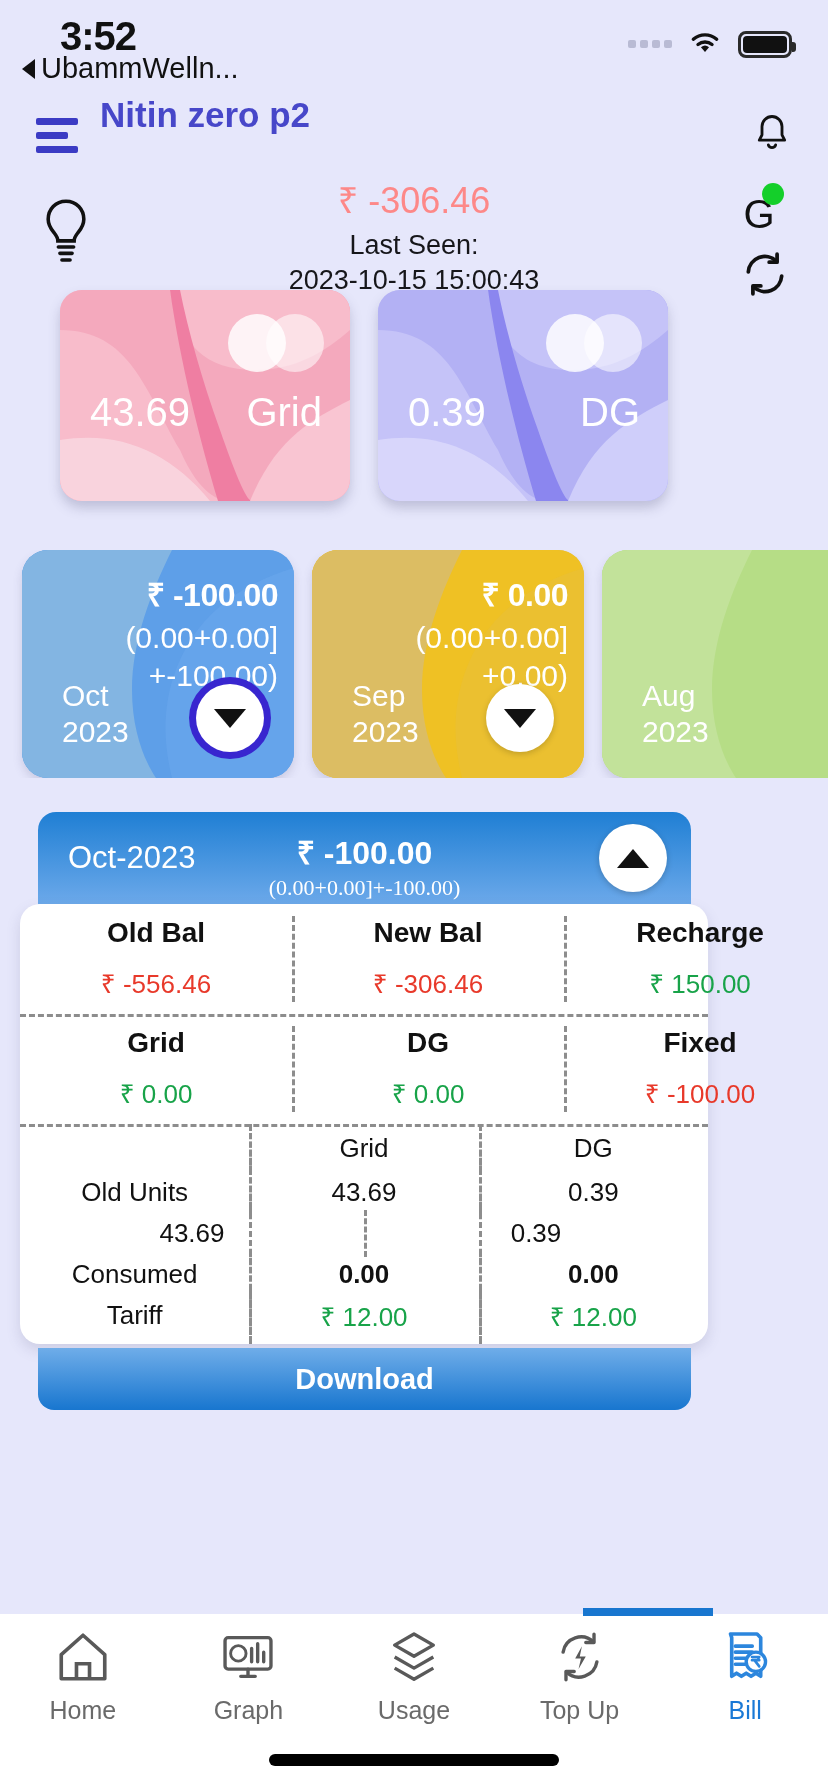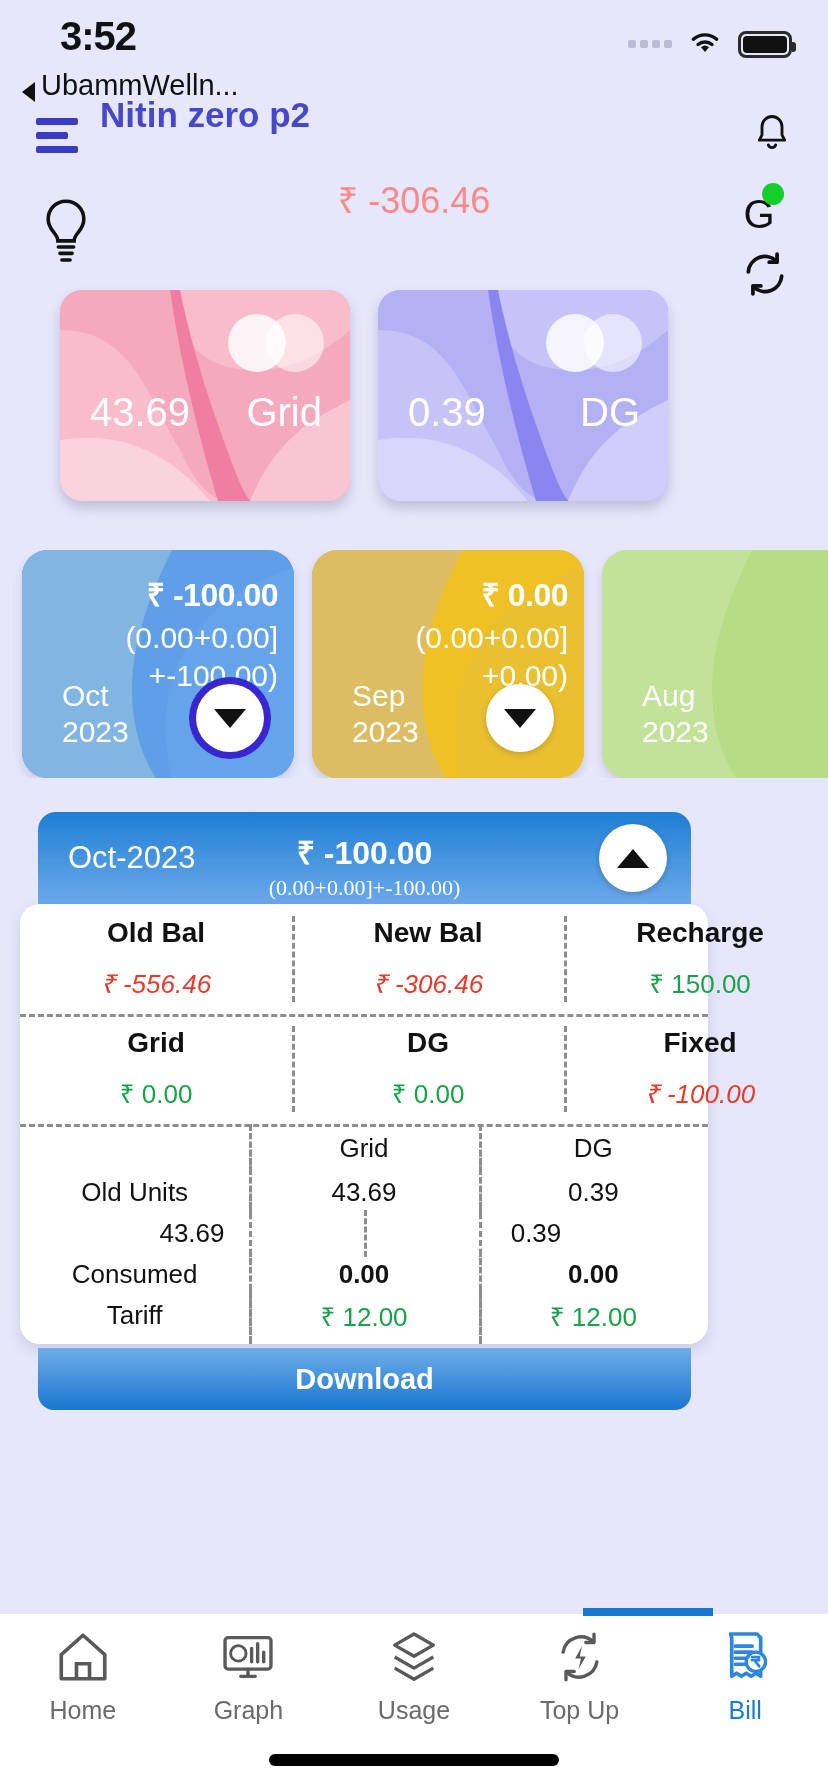--- a/index.html
+++ b/index.html
@@ -24,21 +24,21 @@
     position:relative; display:flex; align-items:center; padding:2px;
   }
   .batt::after{
     content:""; position:absolute; right:-7px; top:8px; width:4px; height:10px;
     background:#2a2a2a; border-radius:0 3px 3px 0;
   }
   .batt i{ display:block; width:100%; height:100%; background:#111; border-radius:4px; }
 
   .backlink{
     position:absolute; left:22px; top:52px;
-    font-size:29px; color:#111; display:flex; align-items:flex-end; gap:6px;margin-top:17px;
+    font-size:29px; color:#111; display:flex; align-items:center; gap:6px;
   }
   .backlink .tri{
     width:0;height:0;border-top:10px solid transparent;border-bottom:10px solid transparent;
     border-right:13px solid #111;
   }
 
   
   .appbar{ position:absolute; top:100px; left:0; width:828px; height:78px; }
   .hamburger{ position:absolute; left:36px; top:18px; width:42px; cursor:pointer; }
   .hamburger i{ display:block; height:7px; background:#3b3bc4; border-radius:2px; margin-bottom:7px; }
@@ -149,21 +149,21 @@
   .cell{
     flex:1; display:flex; flex-direction:column; align-items:center; justify-content:center; gap:16px;
     position:relative;
   }
   .cell + .cell::before{
     content:""; position:absolute; left:0; top:12px; bottom:12px;
     border-left:3px dashed #8d8d8d;
   }
   .cell .lab{ font-size:28px; font-weight:700; color:#111; }
   .cell .val{ font-size:26px; }
-  .neg{ color:#e8392a;font-style:italic; }
+  .neg{ color:#e8392a; }
   .pos{ color:#18a349; }
   .hsep{
     position:absolute; left:0; width:688px; border-top:3px dashed #8d8d8d;
   }
   .hsep.s1{ top:110px; }
   .hsep.s2{ top:220px; }
 
   .unit-tbl{ position:absolute; top:220px; left:0; width:688px; height:220px; }
   .urow{ display:flex; height:41px; align-items:center; }
   .urow.head{ height:48px; }
@@ -250,20 +250,24 @@
 
 <div class="balance-wrap">
   <span class="bulb">
     <svg width="56" height="72" viewBox="0 0 22 28">
         <path d="M11 1.5C6.9 1.5 4 4.7 4 8.6c0 2.6 1.3 4 2.4 5.4.8 1 1.4 1.8 1.4 3.1h6.4c0-1.3.6-2.1 1.4-3.1C16.7 12.6 18 11.2 18 8.6 18 4.7 15.1 1.5 11 1.5z" fill="none" stroke="#111" stroke-width="1.4"></path>
         <path d="M8 19.5h6M8.6 22h4.8M9.4 24.6h3.2" stroke="#111" stroke-width="1.4" stroke-linecap="round"></path>
       </svg>
   </span>
   <div class="bal-center">
     <div class="bal-amount">₹ -306.46</div>
+    <div class="bal-seen">
+      <span class="d">Last Seen:</span>
+      <span class="d">2023-10-15 15:00:43</span>
+    </div>
   </div>
   <div class="right-icons">
     <div class="gicon">
       <span>G</span>
       <span class="gdot"></span>
     </div>
     <div class="refresh">
       <svg width="50" height="50" viewBox="0 0 24 24">
           <path d="M4 11a8 8 0 0 1 13.5-5.2" fill="none" stroke="#111" stroke-width="1.8" stroke-linecap="round"></path>
           <path d="M20 13a8 8 0 0 1-13.5 5.2" fill="none" stroke="#111" stroke-width="1.8" stroke-linecap="round"></path>

